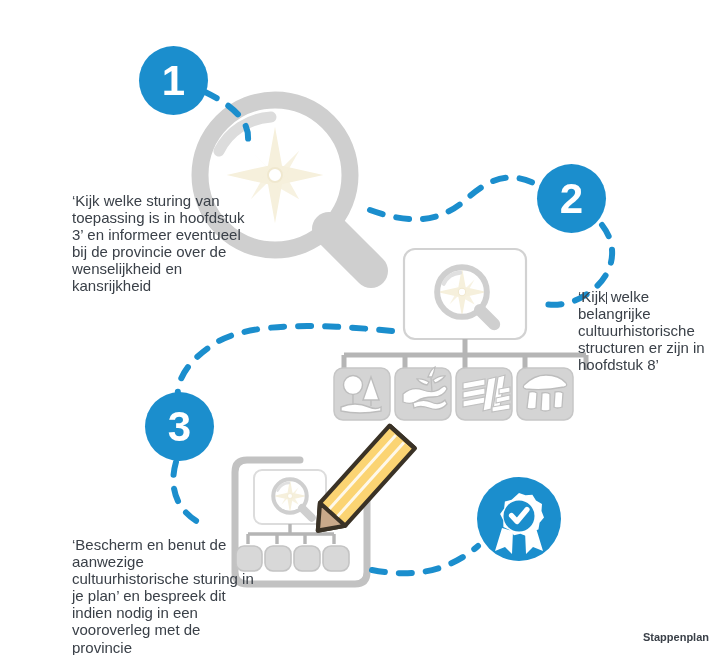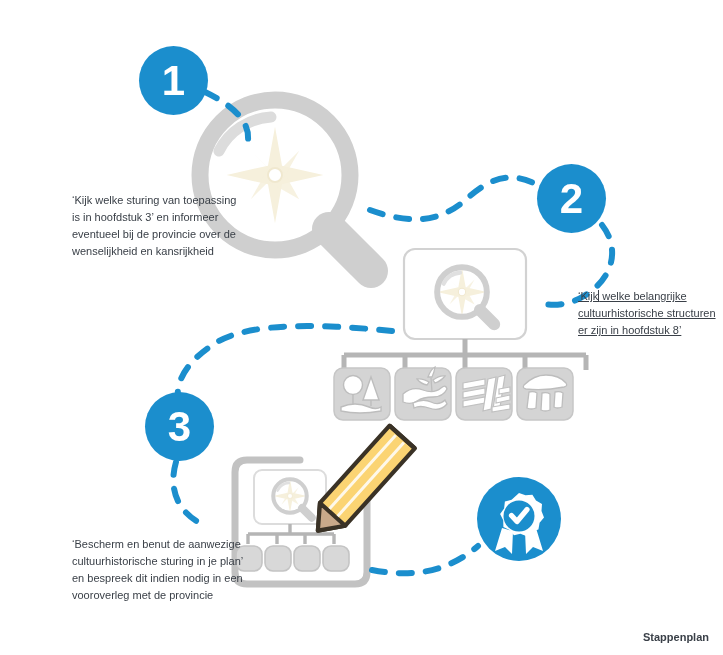--- a/index.html
+++ b/index.html
@@ -61,28 +61,28 @@
     letter-spacing: 0;
     font-family: "Liberation Sans", sans-serif;
   }
   #badge-1 { left: 139px; top: 46px; }
   #badge-2 { left: 537px; top: 164px; }
   #badge-3 { left: 145px; top: 392px; }
 
   
   .caption {
     position: absolute;
-    font-size: 11px;
+    font-size: 15px;
     line-height: 17.1px;
     color: #3a4048;
     white-space: pre-line;
     font-family: "Liberation Sans", sans-serif;
   }
   #caption-1 { left: 72px;  top: 192px; width: 175px; }
-  #caption-2 { left: 578px; top: 288px; width: 142px; text-decoration: underline; }
+  #caption-2 { left: 578px; top: 288px; width: 142px; }
   #caption-3 { left: 72px;  top: 536px; width: 186px; }
 
   .caret {
     display: inline-block;
     width: 1px;
     height: 12px;
     background: #3a4048;
     vertical-align: -2px;
     margin: 0 0px;
   }

